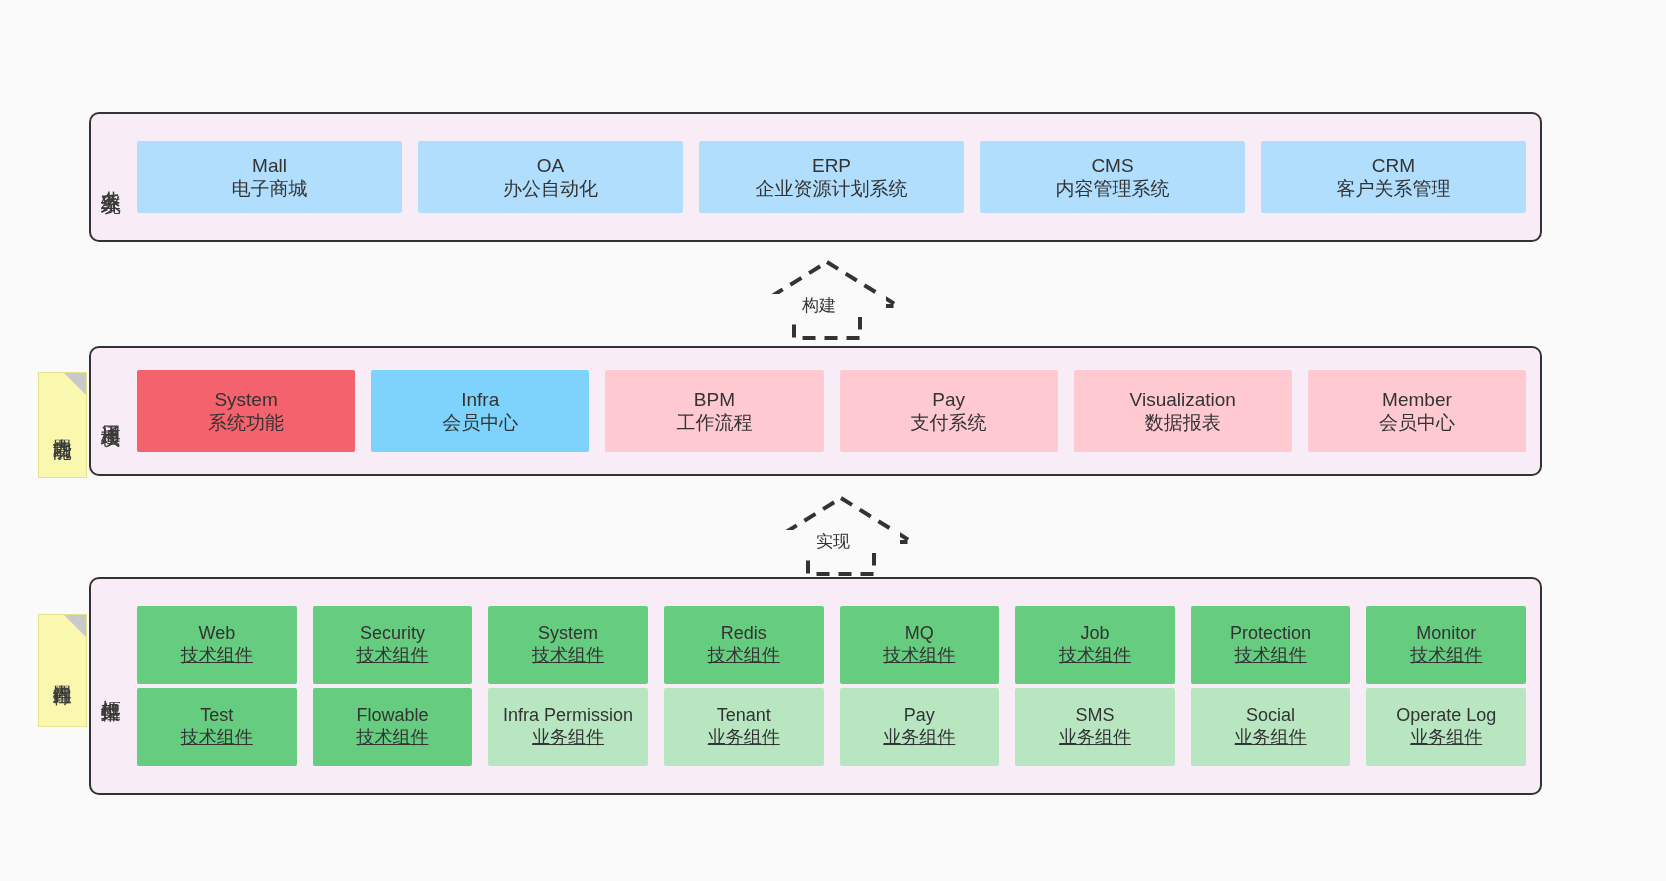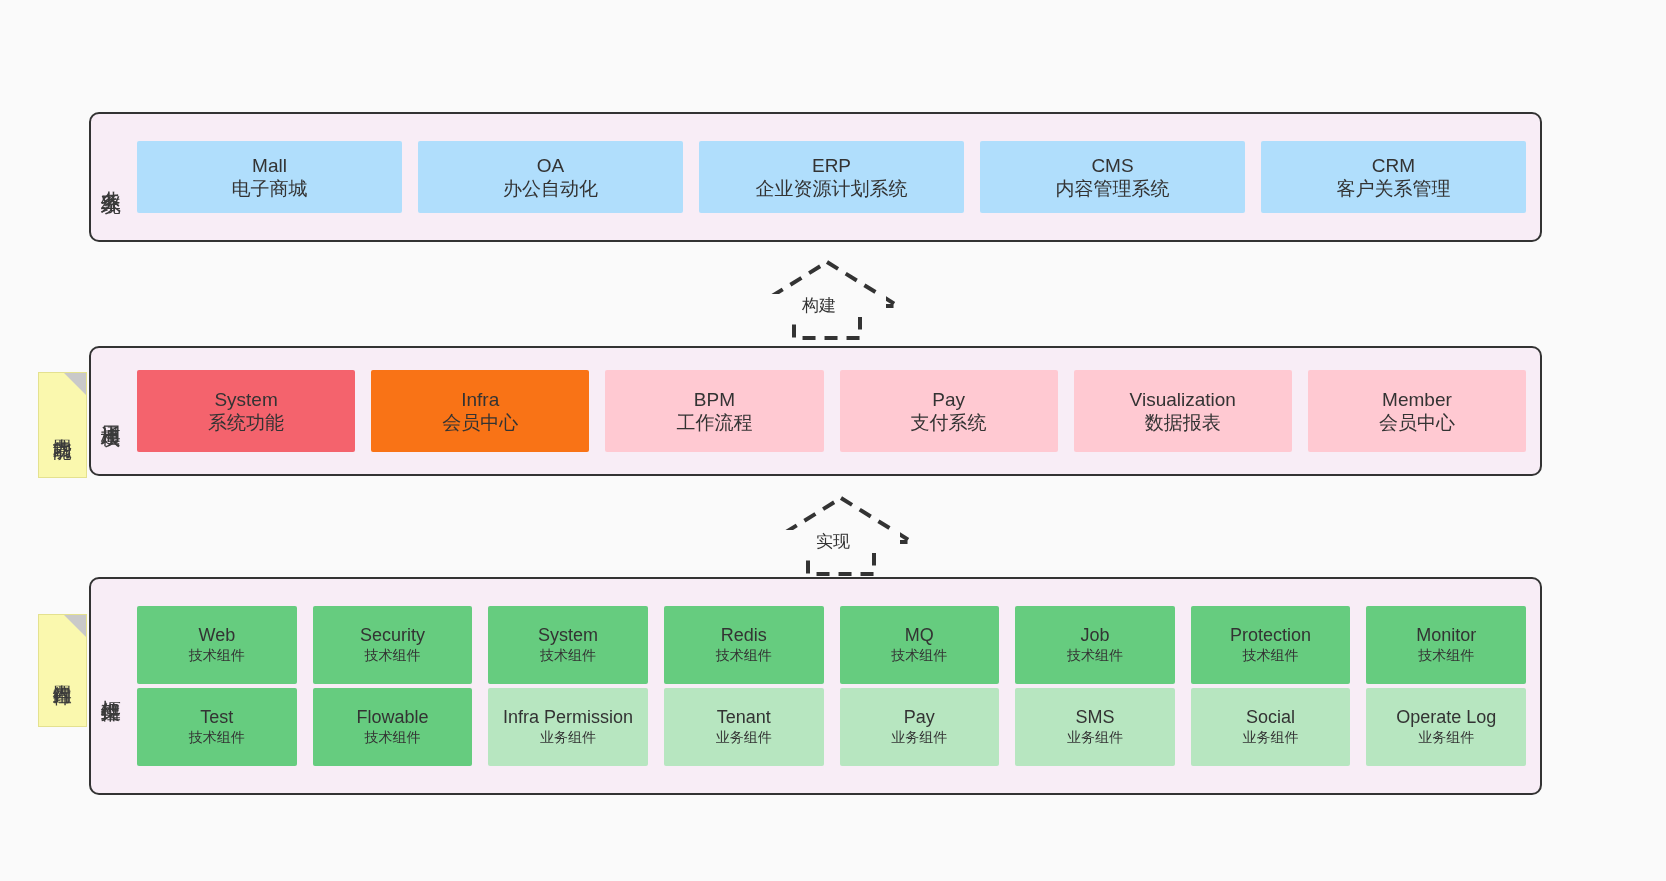--- a/index.html
+++ b/index.html
@@ -78,21 +78,21 @@
   #band-business .band-body { padding-top: 0; }
   #band-business .card { height: 72px; }
 
   #band-modules  { left: 89px;  top: 346px; width: 1453px; height: 130px; }
   #band-modules .card { height: 82px; }
 
   #band-framework{ left: 89px;  top: 577px; width: 1453px; height: 218px; }
   #band-framework .band-body { gap: 4px; }
   #band-framework .card { height: 78px; }
   #band-framework .card .t1 { font-size: 18px; }
-  #band-framework .card .t2 { font-size: 14px; }
+  #band-framework .card .t2 { font-size: 18px; text-decoration: underline; }
 
   
   .note {
     position: absolute;
     box-sizing: border-box;
     background: #FAF8AE;
     border: 1px solid #e4e18f;
     font-size: 19px;
     line-height: 1.14;
     color: #3a3a3a;
@@ -176,21 +176,21 @@
   <span>内置功能</span>
 </div>
 <div class="band" id="band-modules">
   <div class="band-title">通用模块</div>
   <div class="band-body">
     <div class="row">
       <div class="card" style="background:#F4636D">
         <span class="t1">System</span>
         <span class="t2">系统功能</span>
       </div>
-      <div class="card" style="background:#f97316">
+      <div class="card" style="background:#7dd3fc">
         <span class="t1">Infra</span>
         <span class="t2">会员中心</span>
       </div>
       <div class="card" style="background:#FFC9D2">
         <span class="t1">BPM</span>
         <span class="t2">工作流程</span>
       </div>
       <div class="card" style="background:#FFC9D2">
         <span class="t1">Pay</span>
         <span class="t2">支付系统</span>

